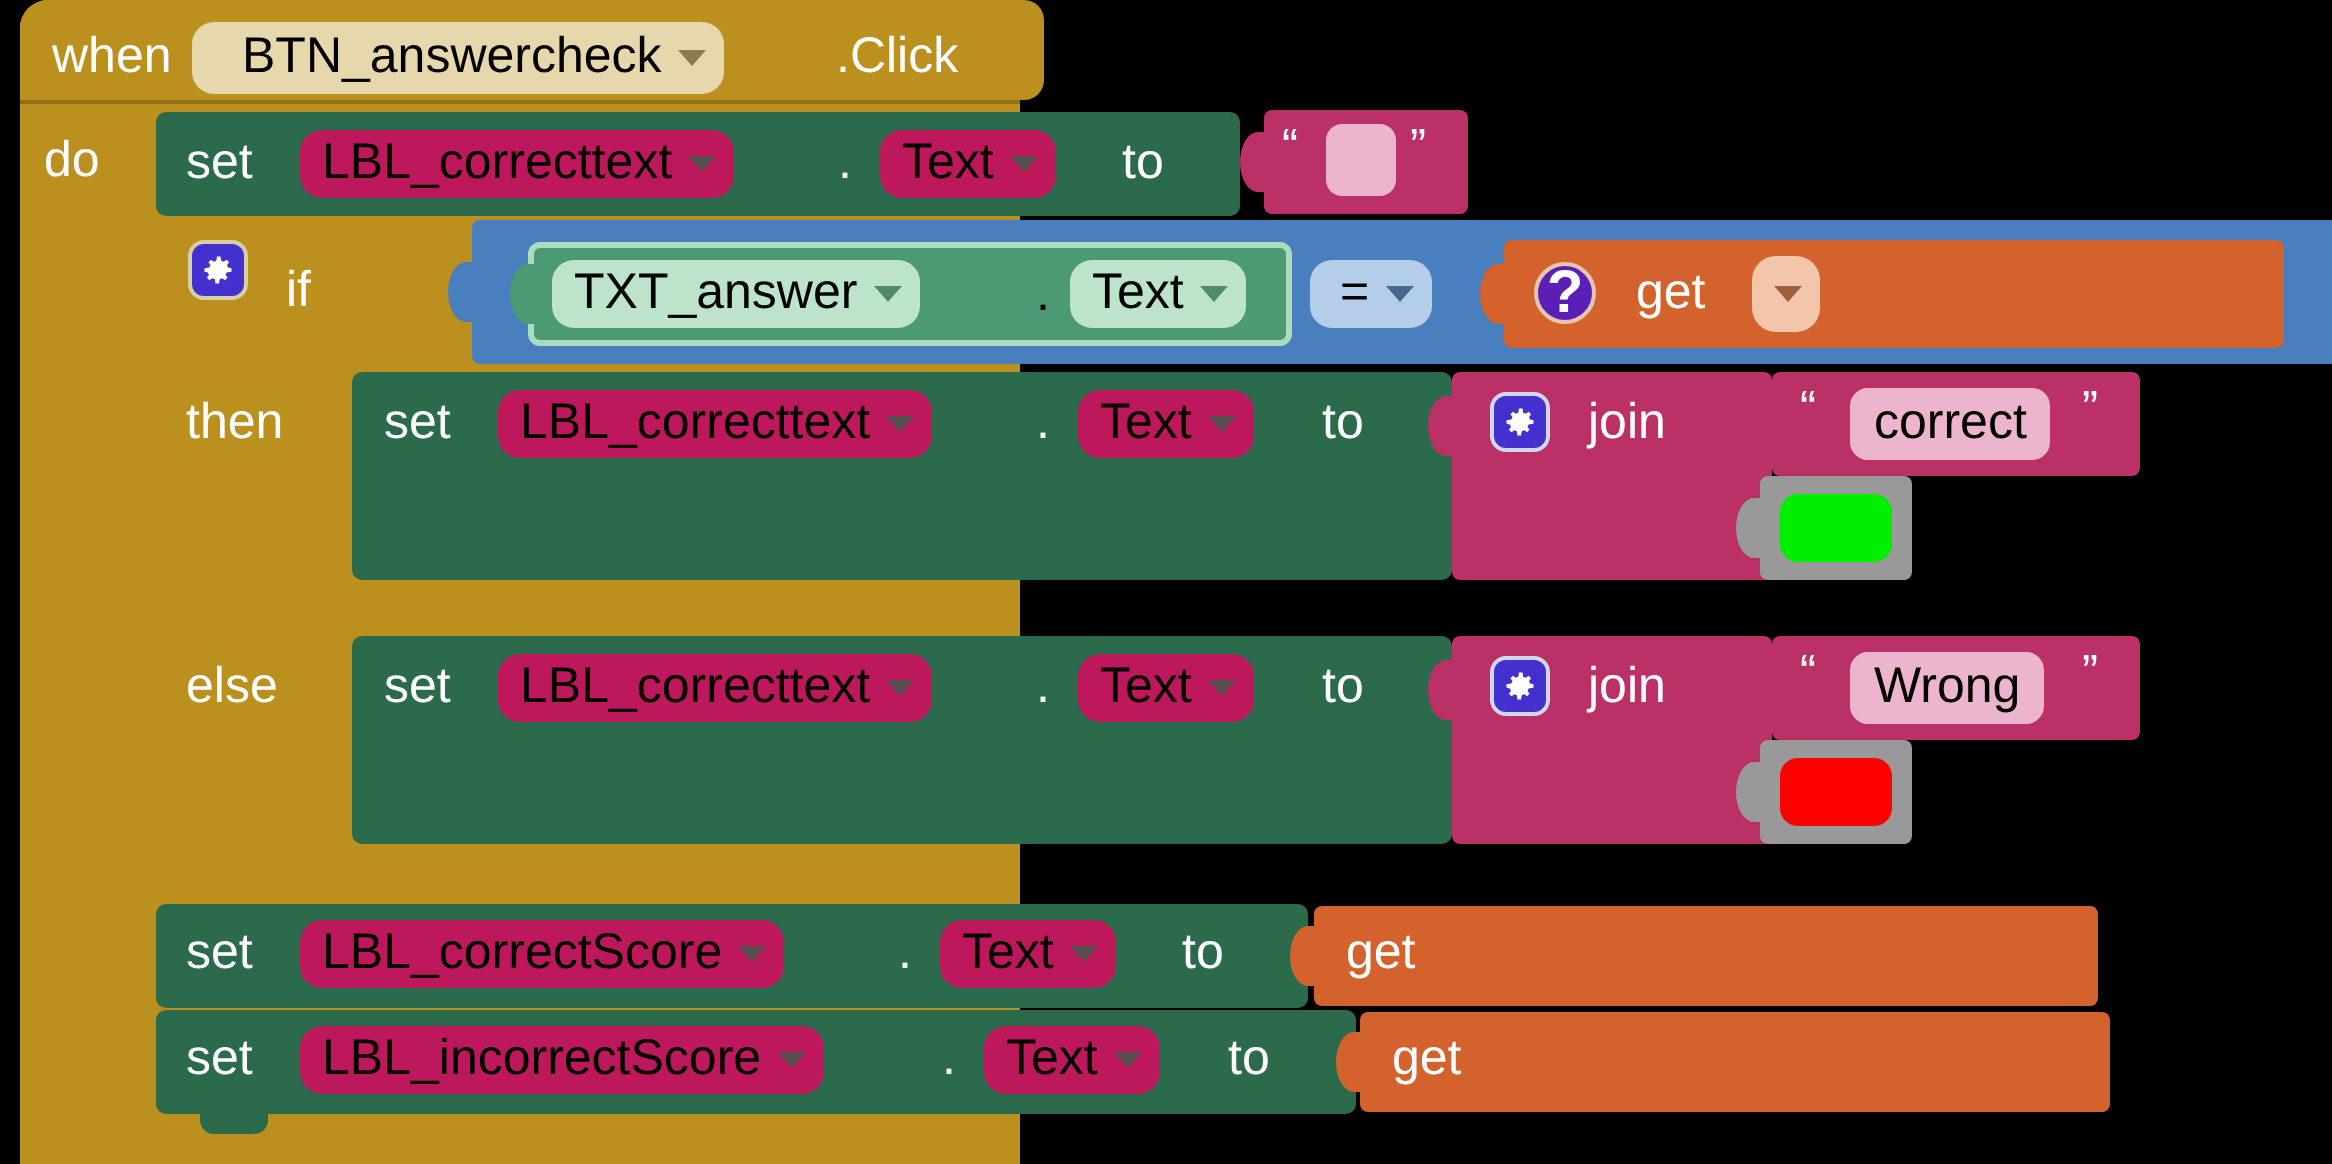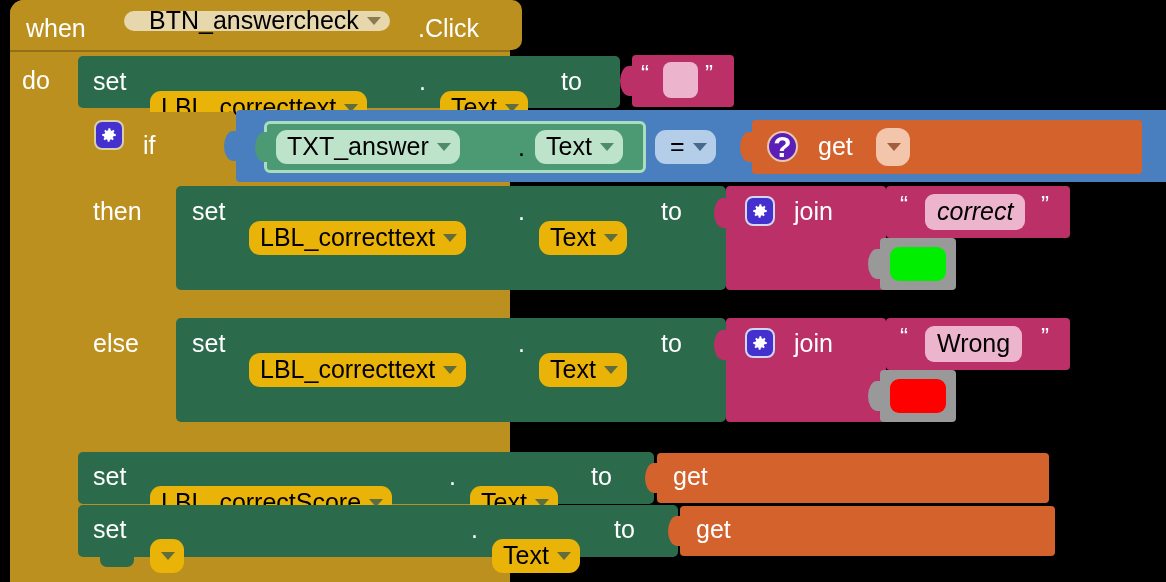--- a/index.html
+++ b/index.html
@@ -21,21 +21,21 @@
          opacity:.45;flex:none;}
 
   
   .ev-body{background:#bb901f;border-top-left-radius:14px;
            border-top-right-radius:12px;box-shadow:0 2px 0 rgba(0,0,0,.22);}
   .ev-fld{background:#e6d7ac;}
   .ev-fld .caret{border-top-color:#6b5c33;opacity:.75;}
 
   
   .st{background:#2b6b4b;}
-  .st-fld{background:#eab308;margin-top:26px;}
+  .st-fld{background:#be185d;}
   .st-fld .caret{border-top-color:#3d5d4b;opacity:.8;}
 
   
   .cg{background:#4b9a74;border:3px solid #a9ddbe;border-radius:6px;}
   .cg-fld{background:#bde3cb;}
   .cg-fld .caret{border-top-color:#3d7a5c;opacity:.85;}
 
   
   .ctl{background:#4a7fbf;}
   .logic-fld{background:#b4cde8;}
@@ -69,21 +69,21 @@
 </head>
 <body>
 
 <div id="stage">
 
   <div class="blk ev-body" style="left:10px;top:0px;width:500px;height:582px;border-radius:14px 12px 0 0;"></div>
 
   <div class="blk ev-body" style="left:10px;top:0px;width:512px;height:50px;border-radius:14px 10px 10px 0;"></div>
 
   <span class="lbl blk" style="left:26px;top:16px;">when</span>
-  <span class="field ev-fld blk" style="left:124px;top:11px;height:20px;padding-left:25px;">
+  <span class="field ev-fld blk" style="left:96px;top:11px;height:36px;padding-left:25px;">
     <span>BTN_answercheck</span>
     <i class="caret"></i>
   </span>
   <span class="lbl blk" style="left:418px;top:16px;">.Click</span>
 
   <span class="lbl blk" style="left:22px;top:68px;">do</span>
 
   <div class="blk st" style="left:78px;top:56px;width:542px;height:52px;border-radius:5px;"></div>
 
   <div class="blk st" style="left:100px;top:56px;width:34px;height:9px;border-radius:0 0 6px 6px;"></div>
@@ -168,21 +168,21 @@
     <svg width="18" height="18" viewBox="0 0 24 24" aria-hidden="true">
       <path fill="#ffffff" d="M12 8.2a3.8 3.8 0 1 0 0 7.6 3.8 3.8 0 0 0 0-7.6zm0 5.6a1.8 1.8 0 1 1 0-3.6 1.8 1.8 0 0 1 0 3.6z"></path>
       <path fill="#ffffff" d="M21 13.2v-2.4l-2.3-.4a7 7 0 0 0-.7-1.7l1.4-1.9-1.7-1.7-1.9 1.4a7 7 0 0 0-1.7-.7L13.7 3h-2.4l-.4 2.8a7 7 0 0 0-1.7.7L7.3 5.1 5.6 6.8l1.4 1.9a7 7 0 0 0-.7 1.7L3 10.8v2.4l2.3.4c.17.6.4 1.16.7 1.7l-1.4 1.9 1.7 1.7 1.9-1.4c.54.3 1.1.53 1.7.7l.4 2.8h2.4l.4-2.8c.6-.17 1.16-.4 1.7-.7l1.9 1.4 1.7-1.7-1.4-1.9c.3-.54.53-1.1.7-1.7z"></path>
     </svg>
   </div>
   <span class="lbl blk" style="left:794px;top:199px;">join</span>
 
   <div class="blk tx" style="left:886px;top:186px;width:184px;height:52px;border-radius:4px;"></div>
   <div class="blk socket" style="left:876px;top:196px;background:#bb3067;"></div>
   <span class="lbl blk" style="left:900px;top:193px;font-size:24px;">“</span>
-  <span class="field tx-fld blk" style="left:925px;top:194px;height:36px;border-radius:9px;padding:3px 12px 4px 12px;font-style:italic;">correct</span>
+  <span class="field tx-fld blk" style="left:925px;top:194px;height:36px;border-radius:9px;padding:3px 12px 4px 12px;">correct</span>
   <span class="lbl blk" style="left:1041px;top:193px;font-size:24px;">”</span>
 
   <div class="blk clr" style="left:880px;top:238px;width:76px;height:52px;"></div>
   <div class="blk socket" style="left:868px;top:249px;background:#999999;"></div>
   <div class="swatch" style="left:890px;top:247px;width:56px;height:34px;background:#00ee00;"></div>
 
   <span class="lbl blk" style="left:93px;top:331px;">else</span>
 
   <div class="blk st" style="left:176px;top:318px;width:550px;height:104px;border-radius:5px;"></div>
   <div class="blk st" style="left:198px;top:318px;width:34px;height:9px;border-radius:0 0 6px 6px;"></div>
@@ -233,20 +233,21 @@
   <span class="lbl blk" style="left:591px;top:464px;">to</span>
 
   <div class="blk vr" style="left:657px;top:453px;width:392px;height:50px;border-radius:4px;"></div>
   <div class="blk socket" style="left:645px;top:463px;background:#d4622c;"></div>
   <span class="lbl blk" style="left:673px;top:464px;">get</span>
 
   <div class="blk st" style="left:78px;top:505px;width:600px;height:52px;border-radius:5px;"></div>
   <div class="blk st" style="left:100px;top:505px;width:34px;height:9px;border-radius:0 0 6px 6px;"></div>
   <span class="lbl blk" style="left:93px;top:517px;">set</span>
   <span class="field st-fld blk" style="left:150px;top:513px;height:34px;">
+    <span>LBL_incorrectScore</span>
     <i class="caret"></i>
   </span>
   <span class="lbl blk" style="left:471px;top:517px;">.</span>
   <span class="field st-fld blk" style="left:492px;top:513px;height:34px;">
     <span>Text</span>
     <i class="caret"></i>
   </span>
   <span class="lbl blk" style="left:614px;top:517px;">to</span>
 
   <div class="blk vr" style="left:680px;top:506px;width:375px;height:50px;border-radius:4px;"></div>

